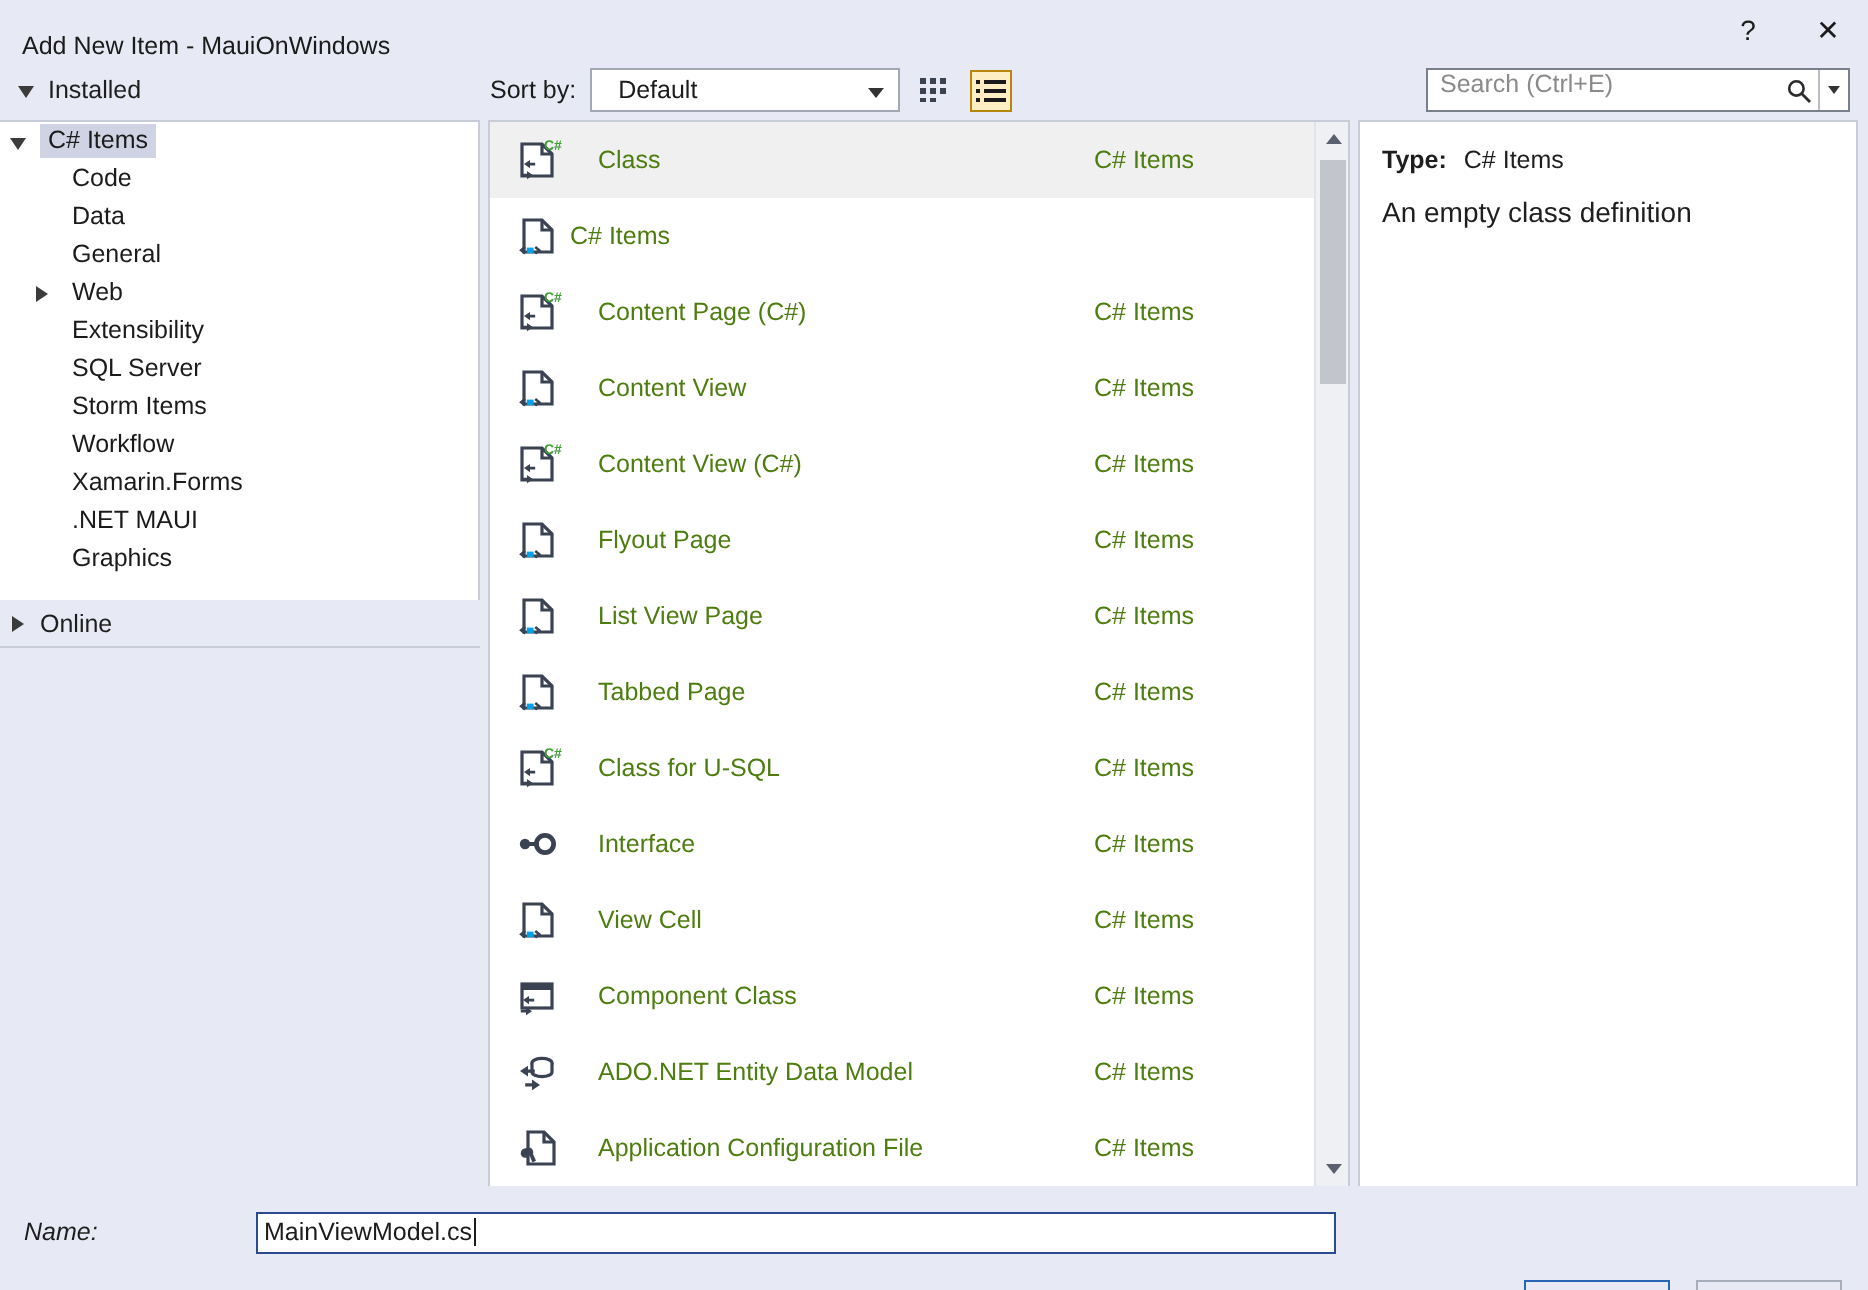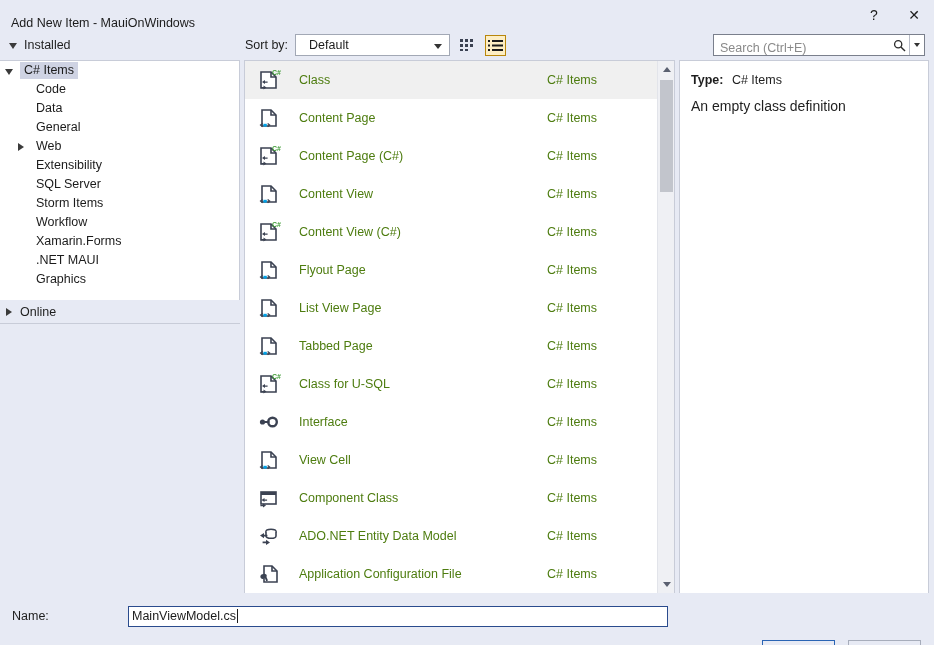--- a/index.html
+++ b/index.html
@@ -76,21 +76,21 @@
   }
   .viewbtn.active { border: 1px solid #b8860b; background: #fdeec4; }
   .tb-right {
     width: 254px; flex: 0 0 254px;
     display: flex; align-items: center; justify-content: flex-end;
     padding-right: 9px; height: 30px;
   }
   .searchbox {
     width: 212px; height: 22px;
     background: #fff; border: 1px solid #7a7f8c;
-    display: flex; align-items: flex-end;
+    display: flex; align-items: flex-start;
     padding-left: 6px;
     font-size: 12.5px; color: #8a8a8a;
     position: relative;
   }
   .search-icon-btn {
     position: absolute; right: 16px; top: 1px;
     width: 17px; height: 18px;
     display: flex; align-items: center; justify-content: center;
   }
   .search-split {
@@ -222,21 +222,21 @@
   
   .footer {
     flex: 0 0 auto;
     background: #e7eaf4;
     padding-top: 8px;
   }
   .namerow {
     height: 30px; display: flex; align-items: center;
     padding-left: 12px;
   }
-  .namelabel { width: 116px; flex: 0 0 116px; font-size: 12.5px; }
+  .namelabel { width: 116px; flex: 0 0 116px; font-size: 12.5px; font-style: italic; }
   .nameinput {
     width: 540px; height: 21px;
     background: #fff; border: 1px solid #2a4b8d;
     display: flex; align-items: center;
     padding-left: 3px;
     font-size: 12.5px; color: #1b1b1b;
     position: relative;
   }
   .caret {
     display: inline-block;
@@ -414,21 +414,20 @@
         <div class="list-row">
           <span class="icon">
             <svg width="24" height="24" viewBox="0 0 24 24">
               <path d="M5 4 h9 l5 5 v11 h-14 z" fill="#fff" stroke="#3b4252" stroke-width="1.6"></path>
               <path d="M14 4 v5 h5" fill="none" stroke="#3b4252" stroke-width="1.6"></path>
               <path d="M5.6 17.5 l-2 1.6 2 1.6" fill="none" stroke="#3b4252" stroke-width="1.3"></path>
               <rect x="6.4" y="17.8" width="3.4" height="2.8" fill="#00a2e8"></rect>
               <path d="M10.6 17.5 l2 1.6 -2 1.6" fill="none" stroke="#3b4252" stroke-width="1.3"></path>
             </svg>
           </span>
-          <span class="name">Content Page</span>
           <span class="cat">C# Items</span>
         </div>
 
         <div class="list-row">
           <span class="icon">
             <svg width="24" height="24" viewBox="0 0 24 24">
               <path d="M4 4 h10 l5 5 v11 h-15 z" fill="#fff" stroke="#3b4252" stroke-width="1.6"></path>
               <path d="M14 4 v5 h5" fill="none" stroke="#3b4252" stroke-width="1.6"></path>
               <path d="M5 14 l3-2 v1.4 h2.6 v1.3 h-2.6 v1.4 z" fill="#3b4252"></path>
               <path d="M9.5 19.6 l-3 2 v-1.4 h-2.6 v-1.3 h2.6 v-1.4 z" fill="#3b4252"></path>

